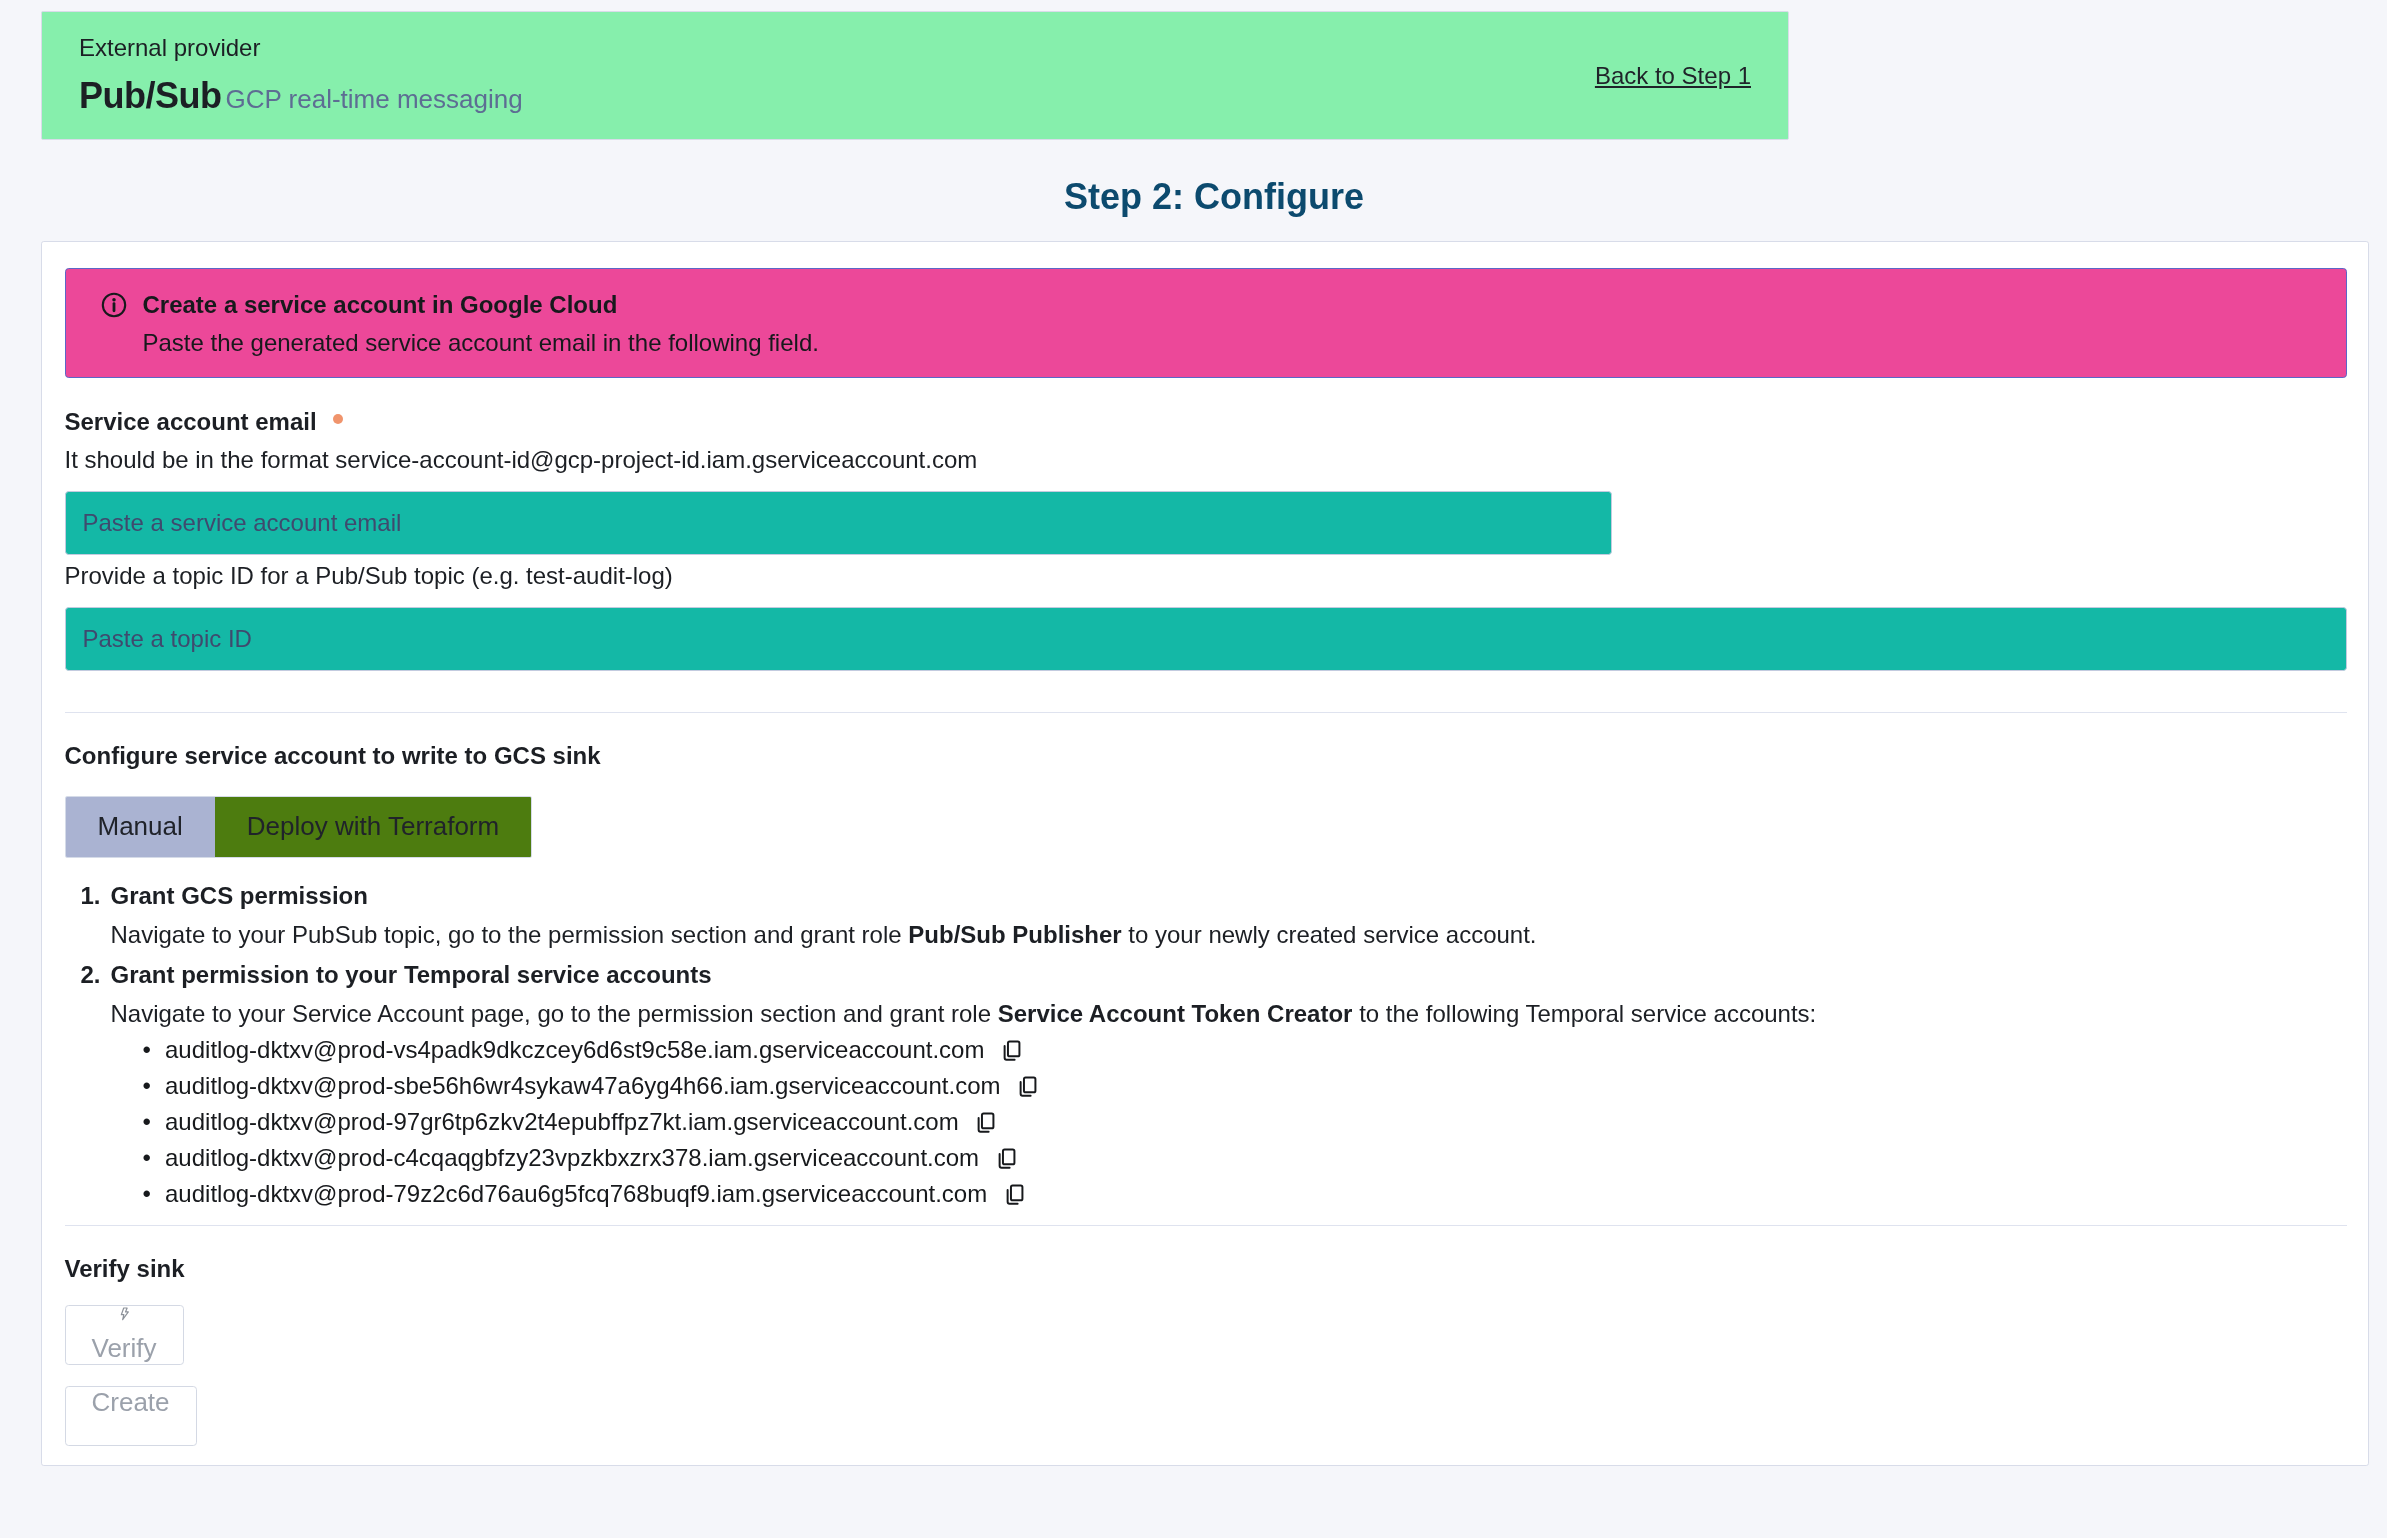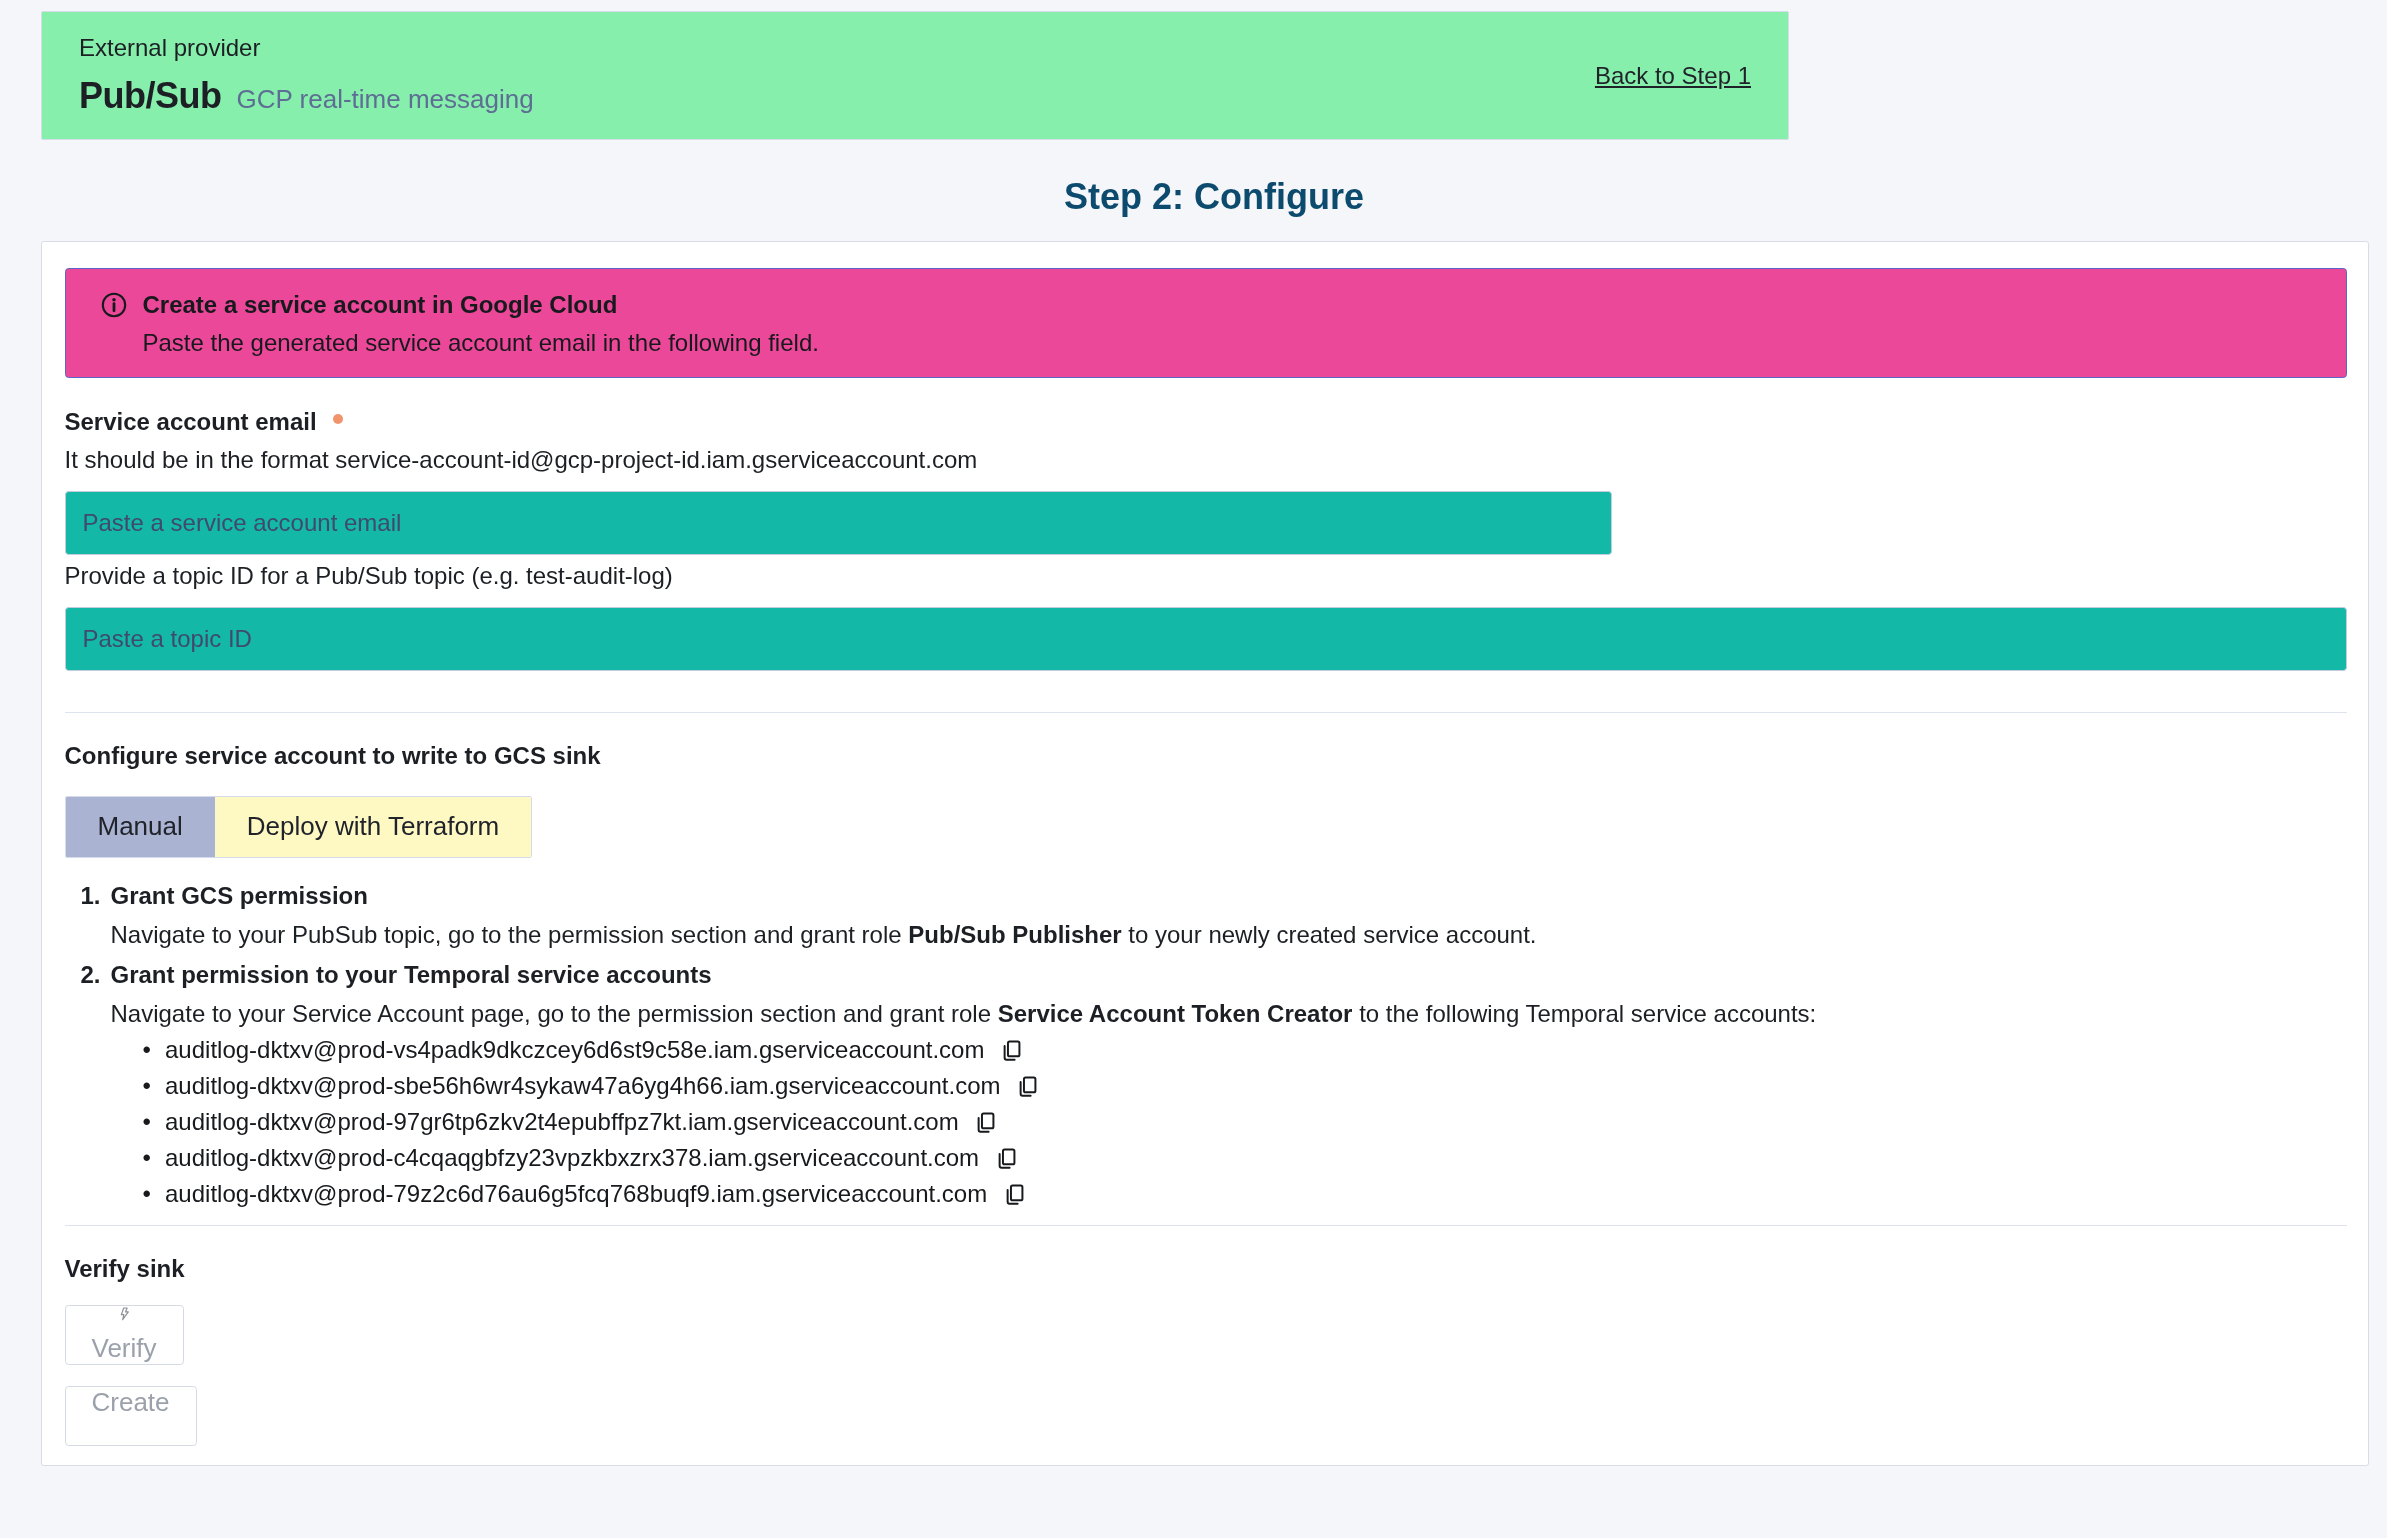--- a/index.html
+++ b/index.html
@@ -18,21 +18,21 @@
     height: 129px;
     background: #86efac;
     border: 0.9px solid #d8dce9;
     border-radius: 1.9px;
     display: flex;
     align-items: center;
     justify-content: space-between;
     padding: 0 37px 0 37px;
   }
   .provider-eyebrow { font-size: 24px; color: #1c1f24; margin-bottom: 13px; }
-  .provider-title-row { display: flex; align-items: baseline; gap: 15px; }
+  .provider-title-row { display: flex; align-items: baseline; gap: 4px; }
   .provider-name { font-size: 36px; font-weight: 700; letter-spacing: -0.5px; }
   .provider-subtitle { font-size: 26px; color: #5d6d93; }
   .back-link {
     font-size: 24px;
     color: #1f2329;
     text-decoration: underline;
     font-weight: 500;
     cursor: pointer;
     white-space: nowrap;
   }
@@ -111,21 +111,21 @@
     border-radius: 1.9px;
     overflow: hidden;
   }
   .tab {
     height: 60px;
     display: flex;
     align-items: center;
     justify-content: center;
     font-size: 26px;
     color: #20232a;
-    background: #fef9c3;
+    background: #4d7c0f;
     padding: 0 32px;
     cursor: pointer;
     white-space: nowrap;
   }
   .tab.selected { background: #aab3d2; }
 
   .steps { margin-top: 19px; }
   .step { position: relative; padding-left: 46px; }
   .step + .step { margin-top: 3.7px; }
   .step-number { position: absolute; left: 16px; top: 0; font-size: 24px; font-weight: 700; line-height: 37px; }

